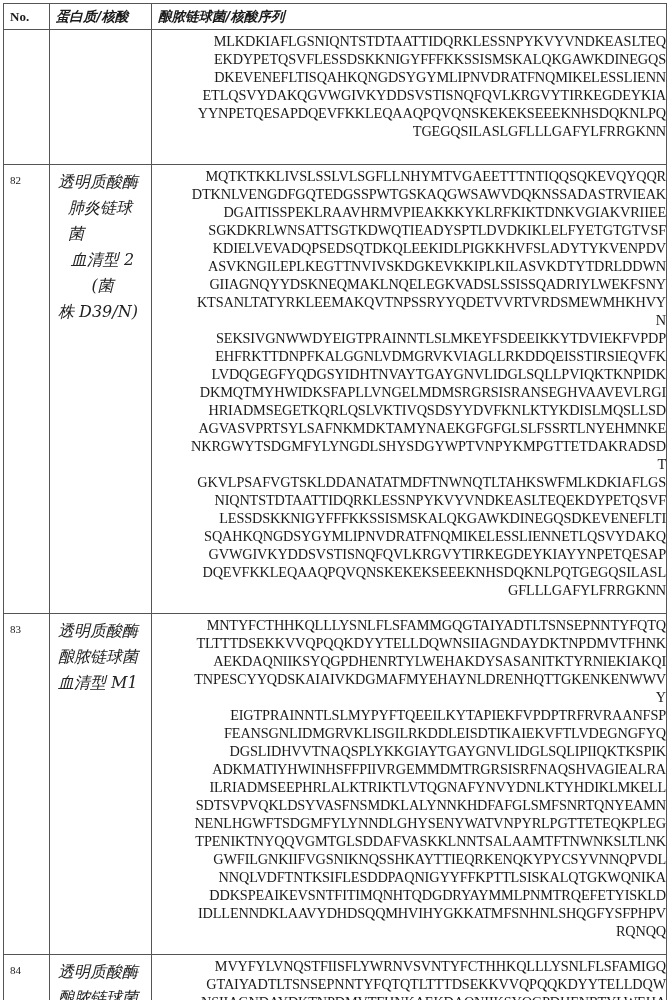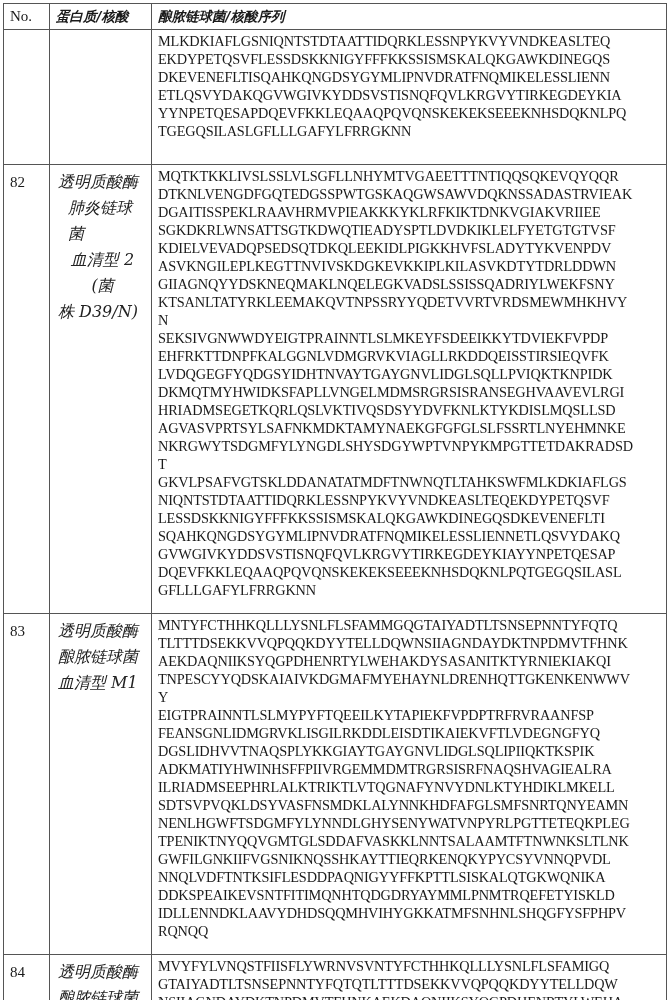--- a/index.html
+++ b/index.html
@@ -2,26 +2,26 @@
 <html><head>
 <meta charset="utf-8">
 <style>
   html, body { margin: 0; padding: 0; background: #ffffff; }
   body { width: 669px; height: 1000px; overflow: hidden; position: relative;
          font-family: "Liberation Serif", "DejaVu Serif", serif; color: #1a1a1a; }
   table.seq { position: absolute; left: 3px; top: 3px; width: 663px;
               border-collapse: collapse; table-layout: fixed; }
   table.seq td, table.seq th { border: 1px solid #555; vertical-align: top; padding: 0; }
   col.c-no { width: 46px; } col.c-prot { width: 102px; } col.c-seq { width: 515px; }
-  th { font-weight: normal; font-size: 15px; text-align: left; height: 25px; line-height: 25px; padding-left: 6px !important; }
+  th { font-weight: bold; font-size: 13px; text-align: left; height: 25px; line-height: 25px; padding-left: 6px !important; }
   th.h-prot, th.h-seq { font-family: "DejaVu Sans", sans-serif; font-size: 13.5px; font-weight: bold; font-style: italic; }
-  td.no { font-size: 15px; padding: 9px 0 0 6px !important; margin-left: 29px; }
+  td.no { font-size: 11px; padding: 9px 0 0 6px !important; margin-left: 29px; }
   td.prot { font-family: "DejaVu Serif", serif; font-style: italic; font-size: 16px;
             line-height: 26px; padding: 4px 4px 0 8px !important; color: #222; }
-  td.seqcell { padding: 2px 0 14px 6px !important; }
+  td.seqcell { padding: 2px 0 14px 6px !important; text-align: right; }
   .line { font-size: 14.3px; line-height: 18px; white-space: nowrap; letter-spacing: -0.15px; }
   tr.r0 td { height: 118px; }
   tr.r82 td { height: 420px; }
   tr.r83 td { height: 320px; }
   tr.r84 td { height: 120px; border-bottom: none; }
 </style>
 </head>
 <body>
 
 <table class="seq">

